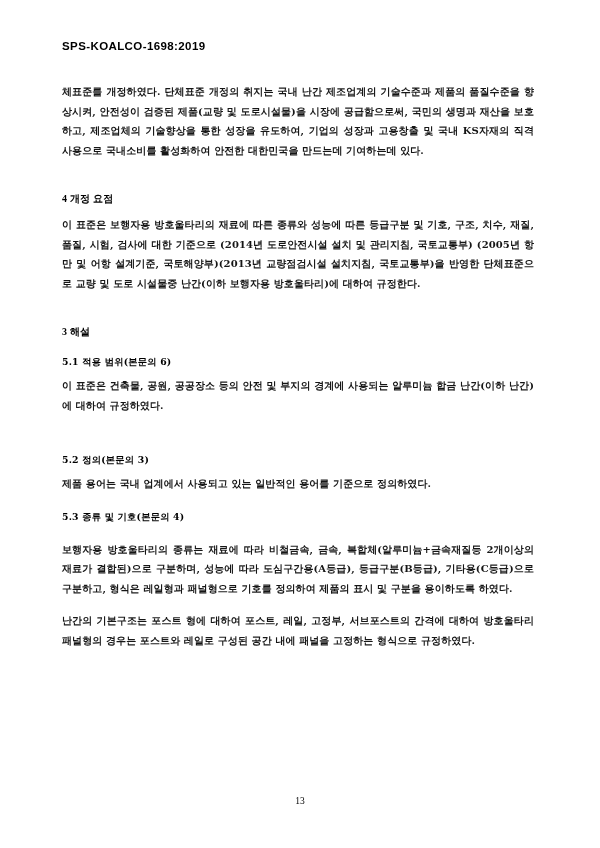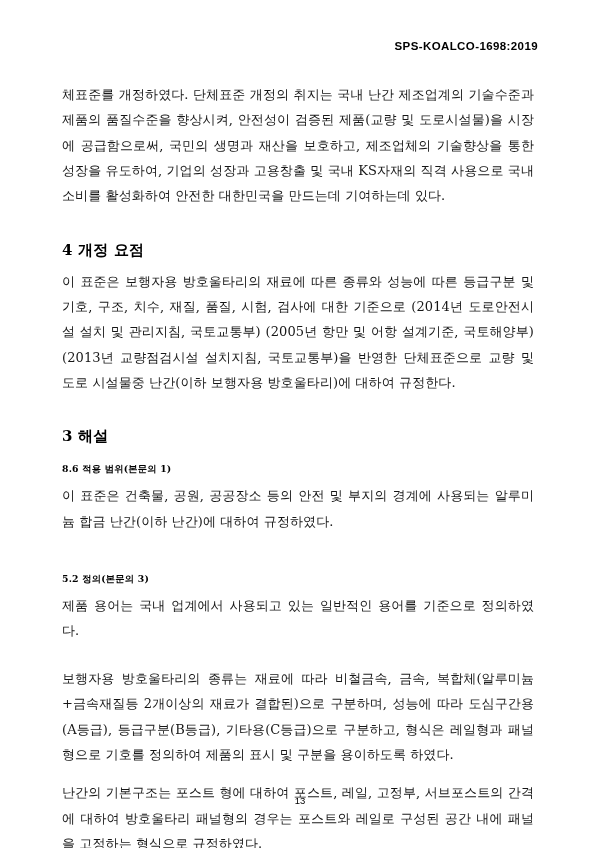--- a/index.html
+++ b/index.html
@@ -16,90 +16,92 @@
     overflow: hidden;
   }
   .page {
     width: 600px;
     height: 848px;
     box-sizing: border-box;
     padding: 40px 62px 0 62px;
     position: relative;
   }
   .header {
-    text-align: right;
     font-family: "Liberation Sans", sans-serif;
     font-weight: bold;
     font-size: 11.5px;
     letter-spacing: 0.4px;
     color: #000;
     margin-bottom: 30px;
   }
   .body-text {
-    font-size: 13px;
+    font-size: 10px;
     line-height: 1.95;
     text-align: justify;
     color: #161616;
     margin: 0 4px 13px 0;
     letter-spacing: 0.1px;
+    font-weight: bold;
   }
   .body-text.tight {
     margin-bottom: 0;
   }
   .section-title {
-    font-size: 15px;
+    font-size: 10px;
     font-weight: bold;
     margin: 32px 0 9px 0;
     letter-spacing: 0.2px;
     color: #000;
+    font-family: Liberation Serif, serif;
   }
   .sub-title {
     font-size: 9.3px;
     font-weight: bold;
     margin: 17px 0 7px 0;
     letter-spacing: 0.2px;
     color: #000;
   }
   .gap {
     height: 9px;
   }
   .footer {
     position: absolute;
     left: 0;
     right: 0;
     bottom: 42px;
     text-align: center;
     font-size: 9.5px;
-    font-family: Liberation Sans, sans-serif;
+    font-family: Liberation Serif, serif;
     color: #000;
   }
 </style>
 </head>
 <body>
 
 <div class="page">
 
   <div class="header">
     <span>SPS-KOALCO-1698:2019</span>
   </div>
 
   <p class="body-text">체표준를 개정하였다. 단체표준 개정의 취지는 국내 난간 제조업계의 기술수준과 제품의 품질수준을 향상시켜, 안전성이 검증된 제품(교량 및 도로시설물)을 시장에 공급함으로써, 국민의 생명과 재산을 보호하고, 제조업체의 기술향상을 통한 성장을 유도하여, 기업의 성장과 고용창출 및 국내 KS자재의 직격 사용으로 국내소비를 활성화하여 안전한 대한민국을 만드는데 기여하는데 있다.</p>
 
   <div class="section-title">4 개정 요점</div>
   <p class="body-text">이 표준은 보행자용 방호울타리의 재료에 따른 종류와 성능에 따른 등급구분 및 기호, 구조, 치수, 재질, 품질, 시험, 검사에 대한 기준으로 (2014년 도로안전시설 설치 및 관리지침, 국토교통부) (2005년 항만 및 어항 설계기준, 국토해양부)(2013년 교량점검시설 설치지침, 국토교통부)을 반영한 단체표준으로 교량 및 도로 시설물중 난간(이하 보행자용 방호울타리)에 대하여 규정한다.</p>
 
   <div class="section-title">3 해설</div>
 
-  <div class="sub-title">8.6 적용 범위(본문의 1)</div>
+  <div class="sub-title">5.1 적용 범위(본문의 6)</div>
   <p class="body-text">이 표준은 건축물, 공원, 공공장소 등의 안전 및 부지의 경계에 사용되는 알루미늄 합금 난간(이하 난간)에 대하여 규정하였다.</p>
   <div class="gap"></div>
 
   <div class="sub-title">5.2 정의(본문의 3)</div>
   <p class="body-text">제품 용어는 국내 업계에서 사용되고 있는 일반적인 용어를 기준으로 정의하였다.</p>
 
+  <div class="sub-title">5.3 종류 및 기호(본문의 4)</div>
   <div class="gap"></div>
   <p class="body-text">보행자용 방호울타리의 종류는 재료에 따라 비철금속, 금속, 복합체(알루미늄+금속재질등 2개이상의 재료가 결합된)으로 구분하며, 성능에 따라 도심구간용(A등급), 등급구분(B등급), 기타용(C등급)으로 구분하고, 형식은 레일형과 패널형으로 기호를 정의하여 제품의 표시 및 구분을 용이하도록 하였다.</p>
 
   <p class="body-text tight">난간의 기본구조는 포스트 형에 대하여 포스트, 레일, 고정부, 서브포스트의 간격에 대하여 방호울타리 패널형의 경우는 포스트와 레일로 구성된 공간 내에 패널을 고정하는 형식으로 규정하였다.</p>
 
   <div class="footer">
     <span>13</span>
   </div>
 
 </div>

